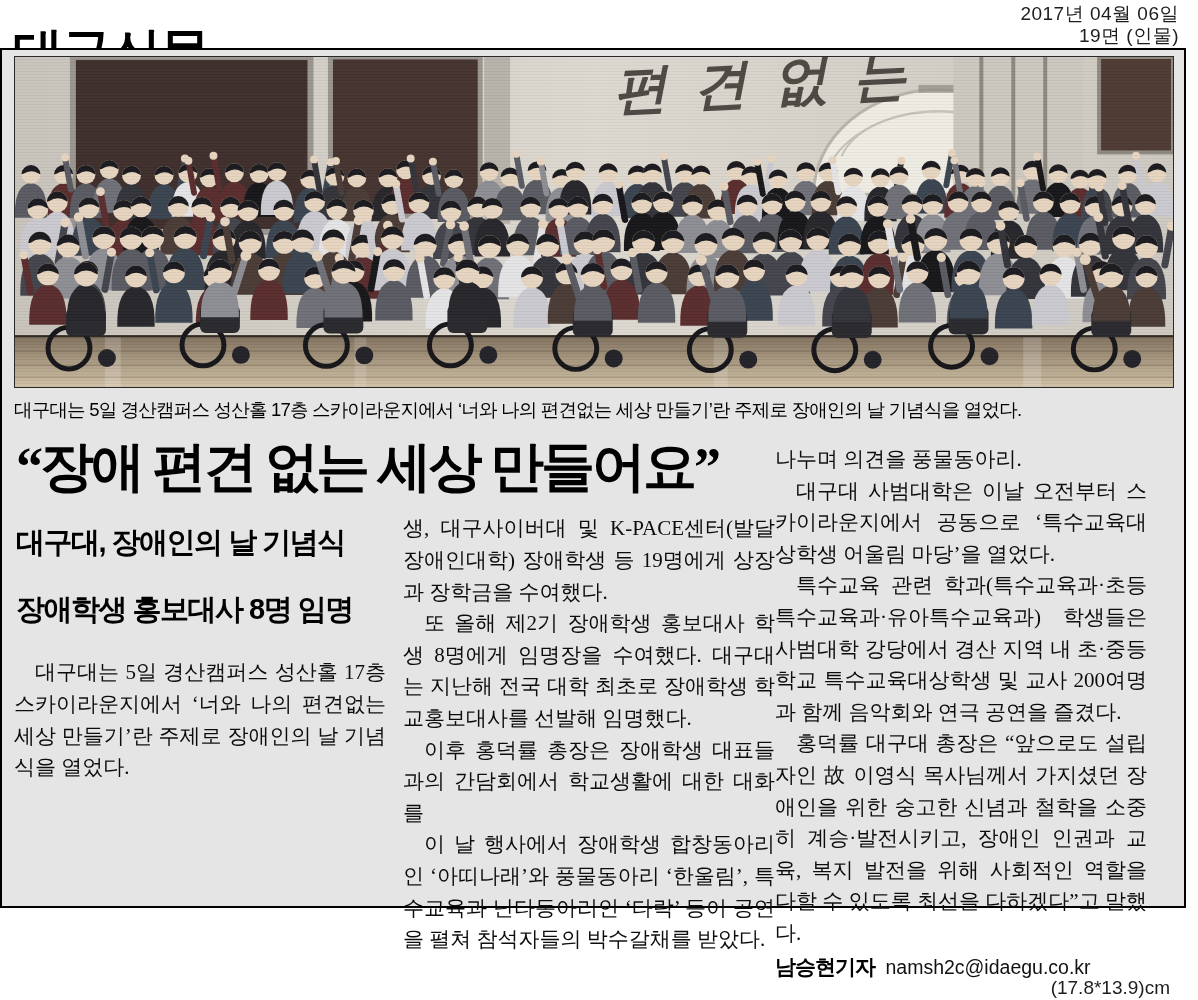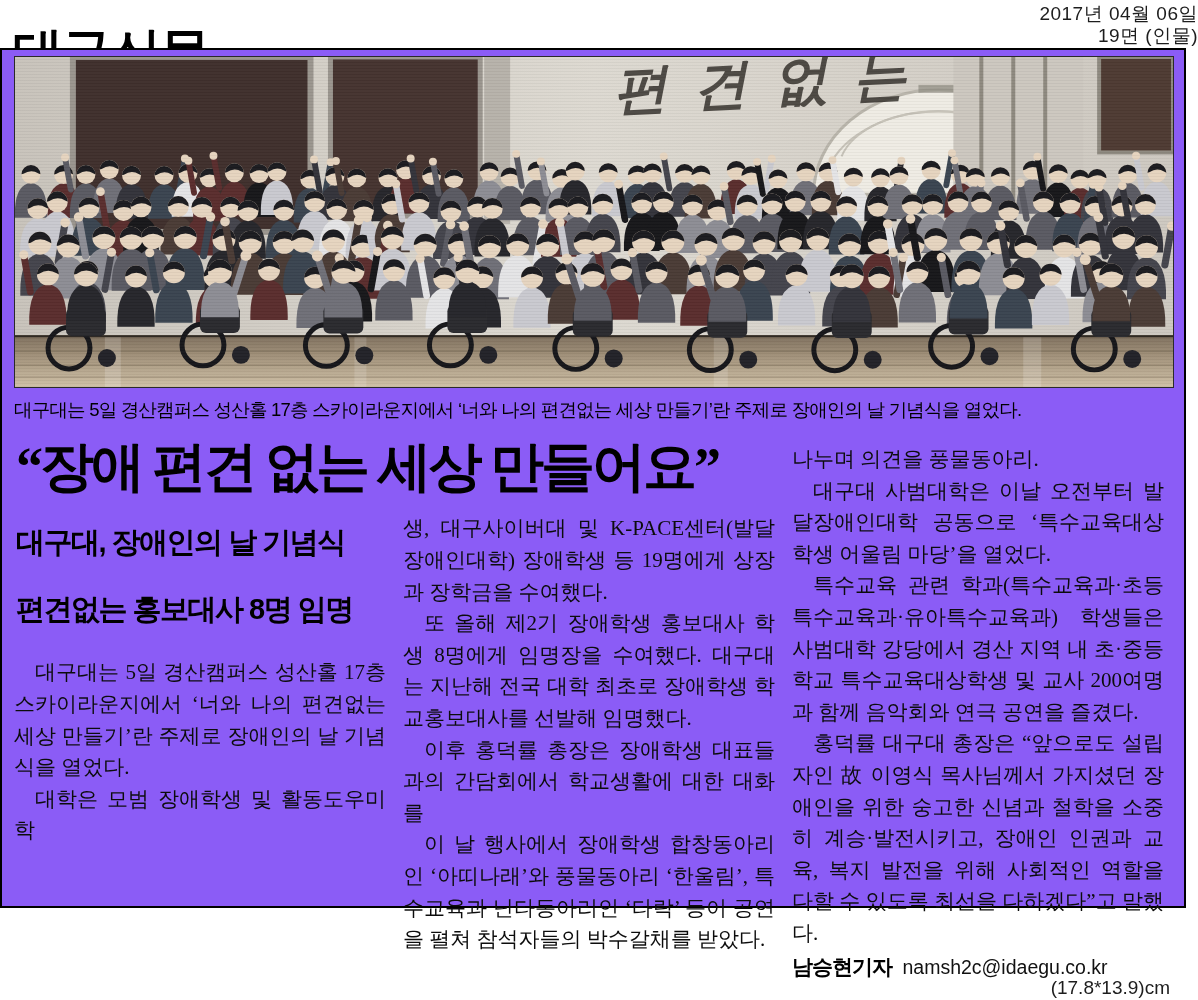--- a/index.html
+++ b/index.html
@@ -6,40 +6,40 @@
   body { background:#ffffff; }
   .page {
     position:relative; width:1198px; height:1000px; background:#fff;
     font-family:"Liberation Sans","DejaVu Sans",sans-serif; color:#000; overflow:hidden;
   }
   .masthead {
     position:absolute; left:13px; top:18px; font-size:50px; font-weight:900;
     letter-spacing:-1px; color:#000;
   }
   .dateline {
-    position:absolute; right:0; top:3px; text-align:right;
+    position:absolute; right:19px; top:3px; text-align:right;
     font-size:19px; line-height:22px; color:#1d1d1d; letter-spacing:0.5px;
   }
   .article-box {
     position:absolute; left:0; top:48px; width:1186px; height:860px;
-    border:2px solid #000; background:#8b5cf6;
+    border:2px solid #000; background:#e5e5e5;
   }
   .photo-wrap {
     position:relative; margin:6px 10px 0 12px; height:332px;
     border:1px solid #2a2a2a; overflow:hidden; background:#cfcac2;
   }
   .photo-wrap svg { display:block; width:100%; height:100%; }
   .photo-wrap::after {
     content:""; position:absolute; inset:0; pointer-events:none;
     background:repeating-linear-gradient(0deg, rgba(0,0,0,0.04) 0 1px, rgba(255,255,255,0.02) 1px 3px);
   }
   .caption {
     margin:9px 12px 0 12px; font-size:18.5px; letter-spacing:-0.8px; color:#000;
   }
-  .content { display:flex; gap:17px; margin:13px 12px 0 12px; }
+  .content { display:flex; margin:13px 12px 0 12px; }
   .left-block { width:761px; }
   .headline {
     font-family:"Liberation Serif","DejaVu Serif",serif;
     font-size:54px; font-weight:900; letter-spacing:-3px; line-height:1.12;
     color:#000; margin:2px 0 16px 2px; white-space:nowrap;
   }
   .cols2 { display:flex; gap:17px; }
   .col { width:372px; }
   .subhead {
     font-size:29px; font-weight:800; letter-spacing:-1.5px; color:#000;
@@ -774,40 +774,39 @@
     </div>
 
     <div class="caption">대구대는 5일 경산캠퍼스 성산홀 17층 스카이라운지에서 ‘너와 나의 편견없는 세상 만들기’란 주제로 장애인의 날 기념식을 열었다.</div>
 
     <div class="content">
       <div class="left-block">
         <div class="headline">“장애 편견 없는 세상 만들어요”</div>
         <div class="cols2">
           <div class="col">
             <div class="subhead">대구대, 장애인의 날 기념식</div>
-            <div class="subhead">편견없는 홍보대사 8명 임명</div>
+            <div class="subhead">장애학생 홍보대사 8명 임명</div>
             <div class="bodytext">
                 <p class="indent">대구대는 5일 경산캠퍼스 성산홀 17층 스카이라운지에서 ‘너와 나의 편견없는 세상 만들기’란 주제로 장애인의 날 기념식을 열었다.</p>
-                <p class="indent">대학은 모범 장애학생 및 활동도우미학</p>
               </div>
           </div>
           <div class="col">
             <div class="bodytext">
                 <p class="">생, 대구사이버대 및 K-PACE센터(발달장애인대학) 장애학생 등 19명에게 상장과 장학금을 수여했다.</p>
                 <p class="indent">또 올해 제2기 장애학생 홍보대사 학생 8명에게 임명장을 수여했다. 대구대는 지난해 전국 대학 최초로 장애학생 학교홍보대사를 선발해 임명했다.</p>
                 <p class="indent">이후 홍덕률 총장은 장애학생 대표들과의 간담회에서 학교생활에 대한 대화를</p>
                 <p class="indent">이 날 행사에서 장애학생 합창동아리인 ‘아띠나래’와 풍물동아리 ‘한울림’, 특수교육과 난타동아리인 ‘타락’ 등이 공연을 펼쳐 참석자들의 박수갈채를 받았다.</p>
               </div>
           </div>
         </div>
       </div>
       <div class="col" style="padding-top:9px;">
         <div class="bodytext">
             <p class="">나누며 의견을 풍물동아리.</p>
-            <p class="indent">대구대 사범대학은 이날 오전부터 발달장애인대학 공동으로 ‘특수교육대상학생 어울림 마당’을 열었다.</p>
+            <p class="indent">대구대 사범대학은 이날 오전부터 스카이라운지에서 공동으로 ‘특수교육대상학생 어울림 마당’을 열었다.</p>
             <p class="indent">특수교육 관련 학과(특수교육과·초등특수교육과·유아특수교육과) 학생들은 사범대학 강당에서 경산 지역 내 초·중등학교 특수교육대상학생 및 교사 200여명과 함께 음악회와 연극 공연을 즐겼다.</p>
             <p class="indent">홍덕률 대구대 총장은 “앞으로도 설립자인 故 이영식 목사님께서 가지셨던 장애인을 위한 숭고한 신념과 철학을 소중히 계승·발전시키고, 장애인 인권과 교육, 복지 발전을 위해 사회적인 역할을 다할 수 있도록 최선을 다하겠다”고 말했다.</p>
           </div>
         <div class="byline">
           <span class="reporter">남승현기자</span>
           <span class="email">namsh2c@idaegu.co.kr</span>
         </div>
       </div>
     </div>
 

